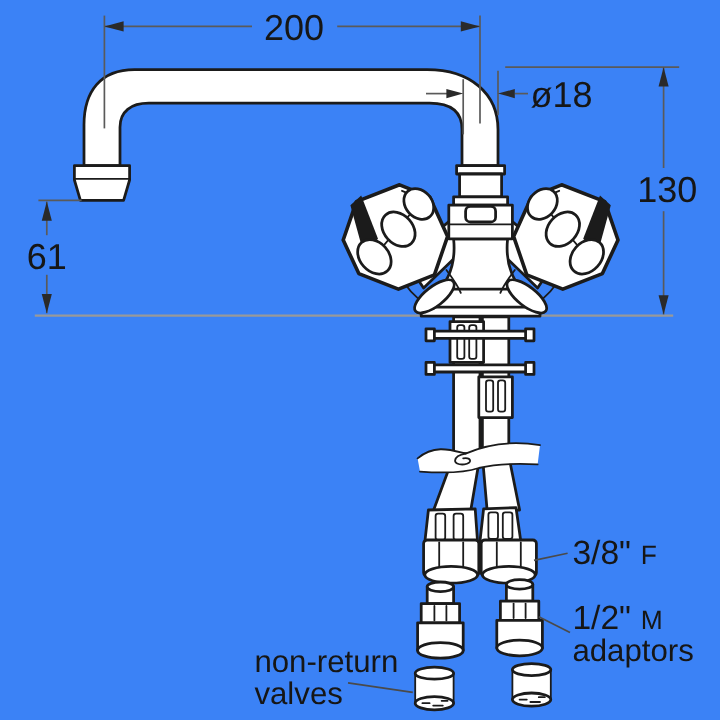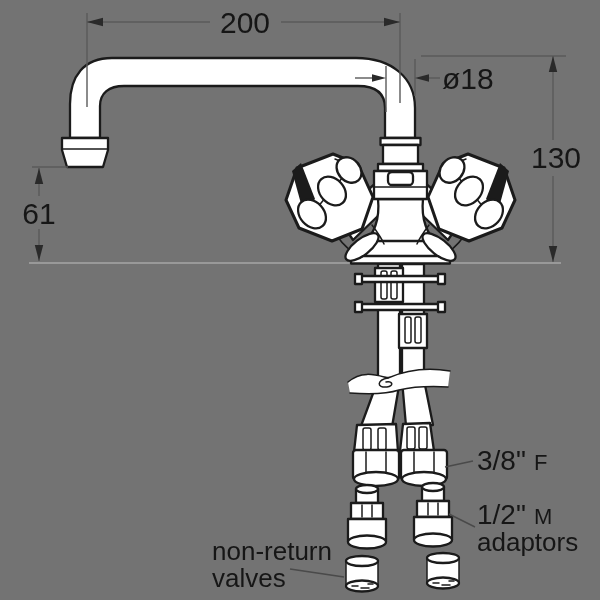--- a/index.html
+++ b/index.html
@@ -1,16 +1,16 @@
 <!DOCTYPE html>
 <html><head>
 <meta charset="utf-8">
 <style>
   html,body{margin:0;padding:0;background:#fff;}
-  .stage{position:relative;width:600px;height:600px;background:#737373;overflow:hidden;
+  .stage{position:relative;width:600px;height:600px;background:#3b82f6;overflow:hidden;
          font-family:"Liberation Sans",sans-serif;}
   svg{display:block}
   .dim-text{font:30px "Liberation Sans",sans-serif;fill:#161616;}
   .lbl-text{font:26px "Liberation Sans",sans-serif;fill:#161616;}
   .frac{font-size:28px;}
   .small-cap{font-size:22px;}
   .outline{stroke:#1b1b1b;stroke-width:2.3;fill:#ffffff;stroke-linejoin:round;}
   .outline-thin{stroke:#1b1b1b;stroke-width:1.5;fill:none;stroke-linecap:round;}
   .dark{fill:#1b1b1b;stroke:none;}
   .dimline{stroke:#5a5a5a;stroke-width:1.4;fill:none;}

